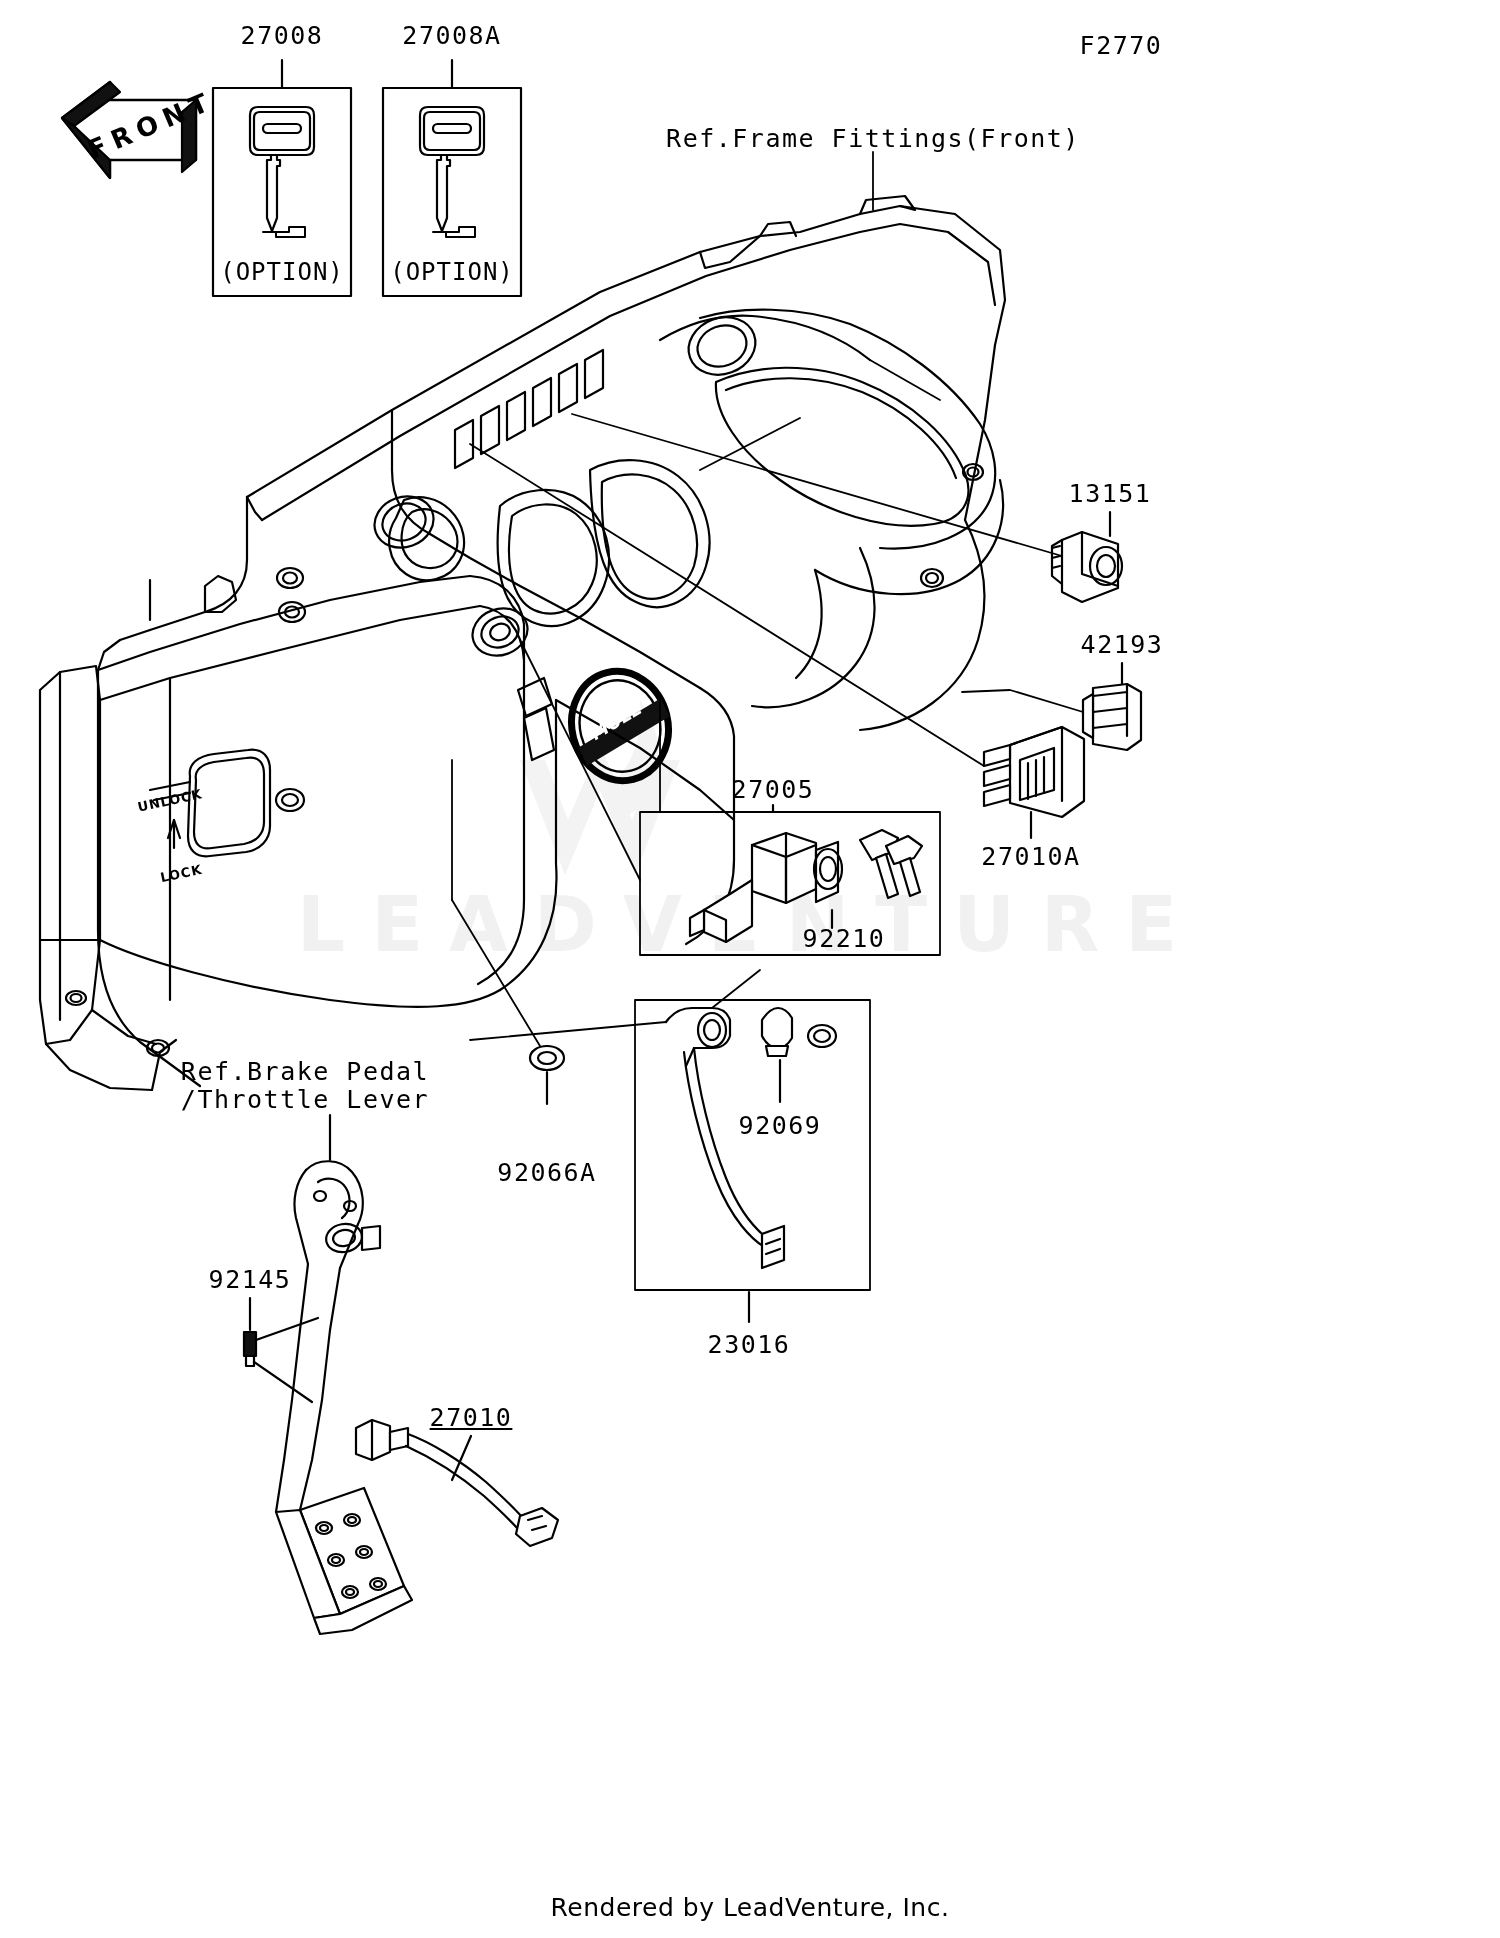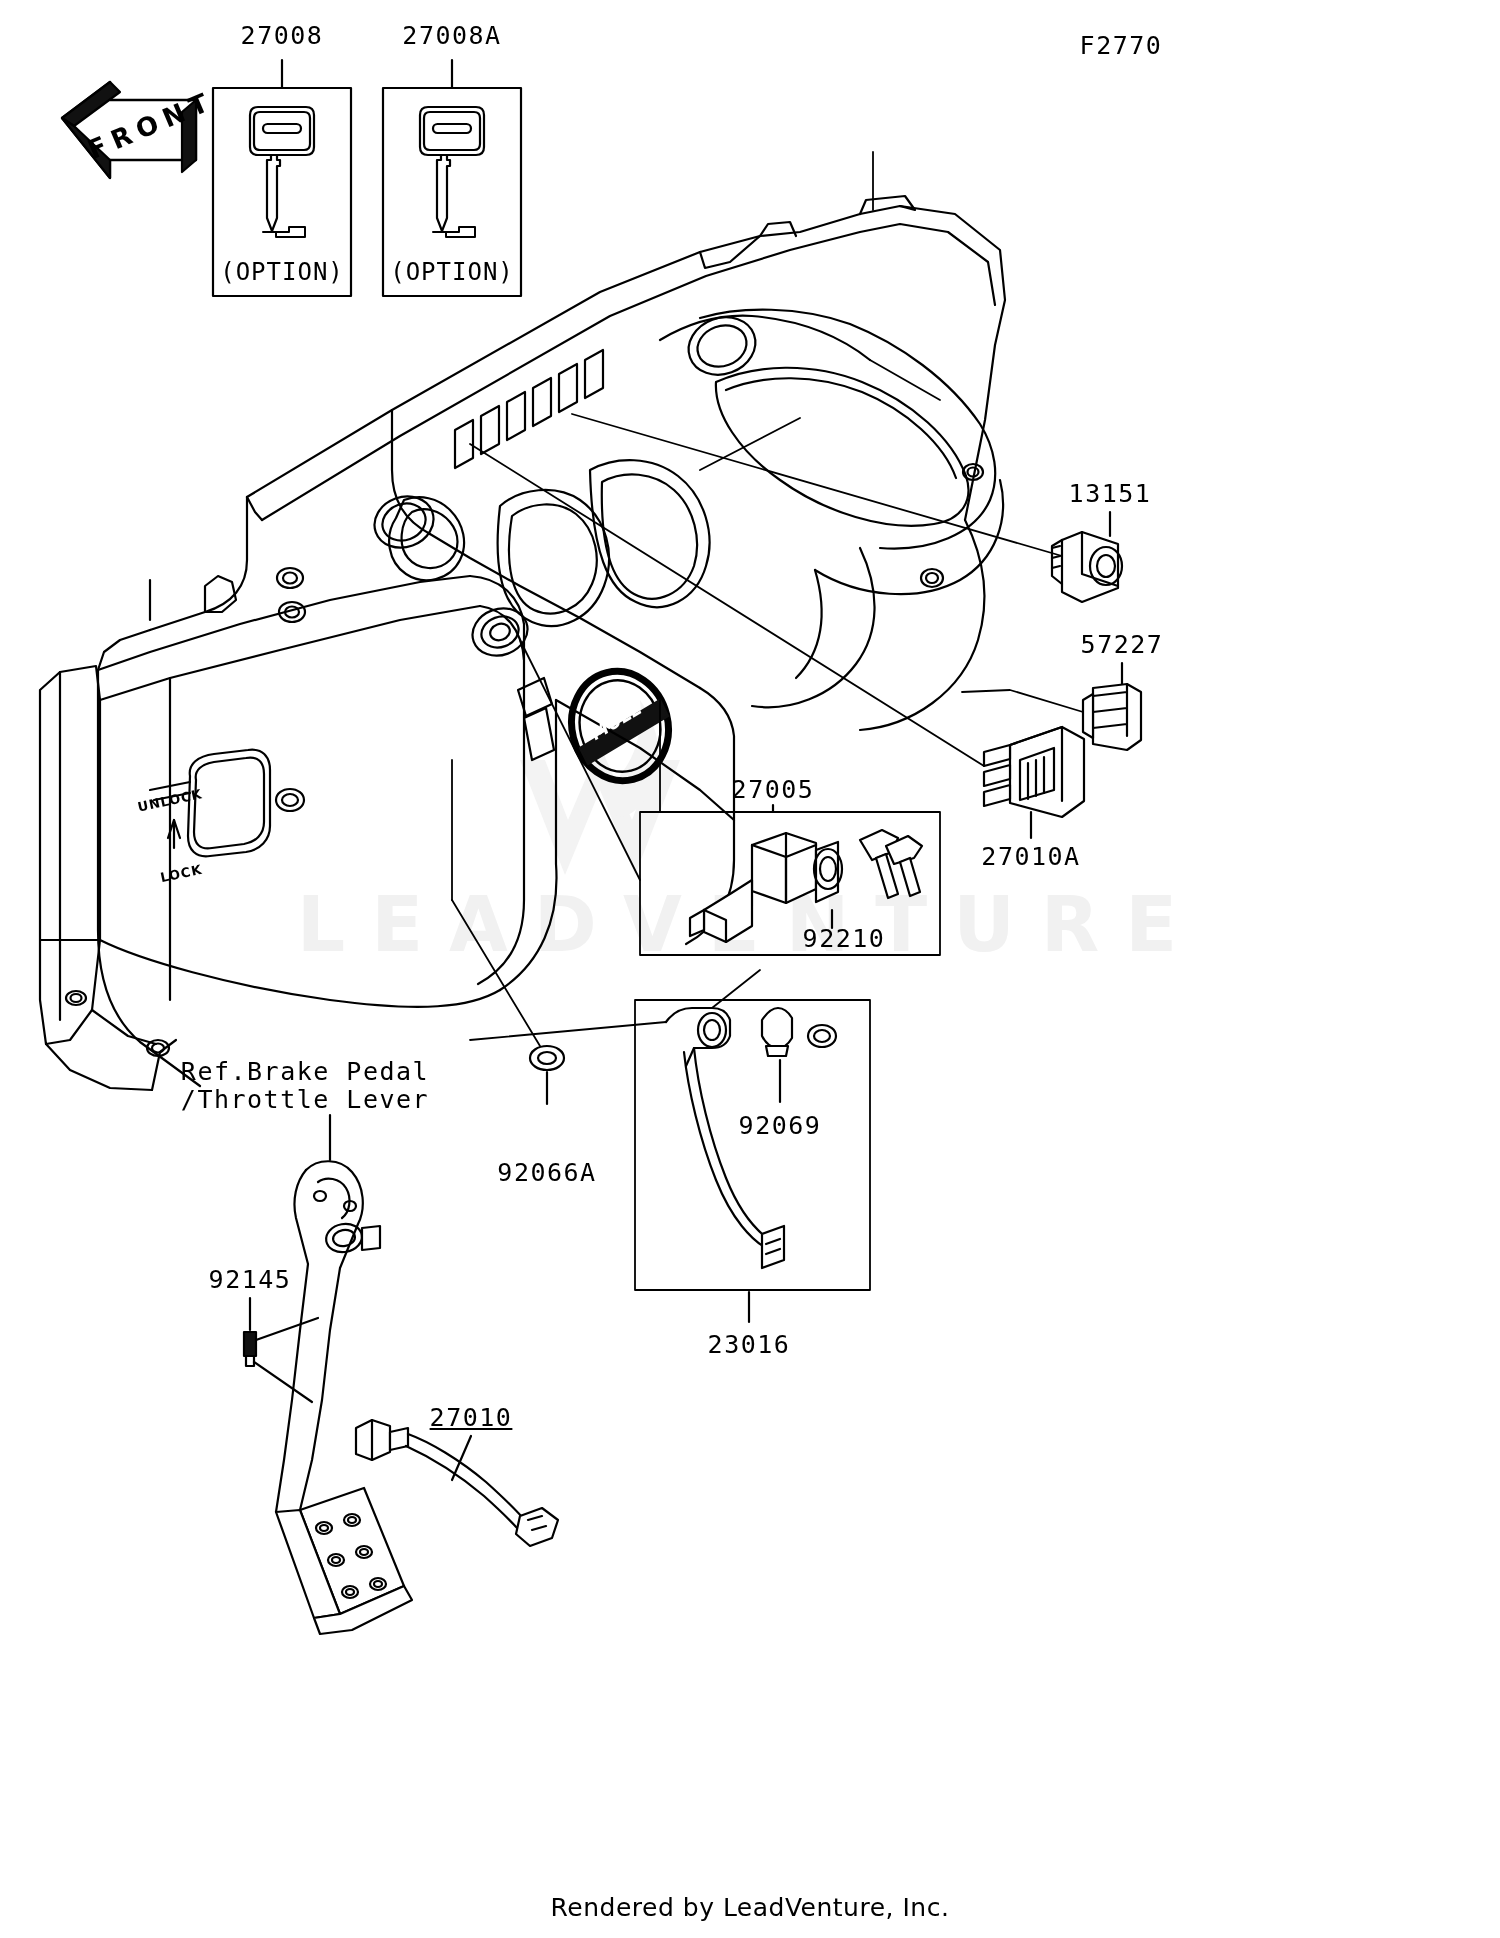--- a/index.html
+++ b/index.html
@@ -354,30 +354,31 @@
       </g>
 
     </g>
   </svg>
 
   <div class="lbl c" style="left:1121px;top:30px;">F2770</div>
 
   <div class="lbl c" style="left:282px;top:20px;">27008</div>
   <div class="lbl c" style="left:452px;top:20px;">27008A</div>
   <div class="lbl c" style="left:1110px;top:478px;">13151</div>
-  <div class="lbl c" style="left:1122px;top:629px;">57227</div>
+  <div class="lbl c" style="left:1122px;top:629px;">42193</div>
   <div class="lbl c" style="left:1031px;top:841px;">27010A</div>
   <div class="lbl c" style="left:773px;top:774px;">27005</div>
   <div class="lbl c" style="left:832px;top:923px;margin-left:12px;">92210</div>
   <div class="lbl c" style="left:780px;top:1110px;">92069</div>
   <div class="lbl c" style="left:547px;top:1113px;margin-top:44px;">92066A</div>
   <div class="lbl c" style="left:749px;top:1329px;">23016</div>
   <div class="lbl c" style="left:250px;top:1264px;">92145</div>
   <div class="lbl c" style="left:471px;top:1402px;text-decoration:underline;">27010</div>
 
+  <div class="lbl c" style="left:873px;top:123px;">Ref.Frame Fittings(Front)</div>
   <div class="lbl c" style="left:305px;top:1056px;">Ref.Brake Pedal</div>
   <div class="lbl c" style="left:305px;top:1084px;">/Throttle Lever</div>
 
   <div class="opt" style="left:282px;top:258px;">(OPTION)</div>
   <div class="opt" style="left:452px;top:258px;">(OPTION)</div>
 
   <div class="dashtxt" style="left:137px;top:793px;font-size:13px;transform:rotate(-12deg);letter-spacing:1px;">UNLOCK</div>
   <div class="dashtxt" style="left:160px;top:866px;font-size:13px;transform:rotate(-12deg);letter-spacing:1px;">LOCK</div>
   <div class="dashtxt" style="left:588px;top:710px;font-size:18px;color:#fff;transform:rotate(-31deg);letter-spacing:0px;font-style:italic;">MULE</div>
 

